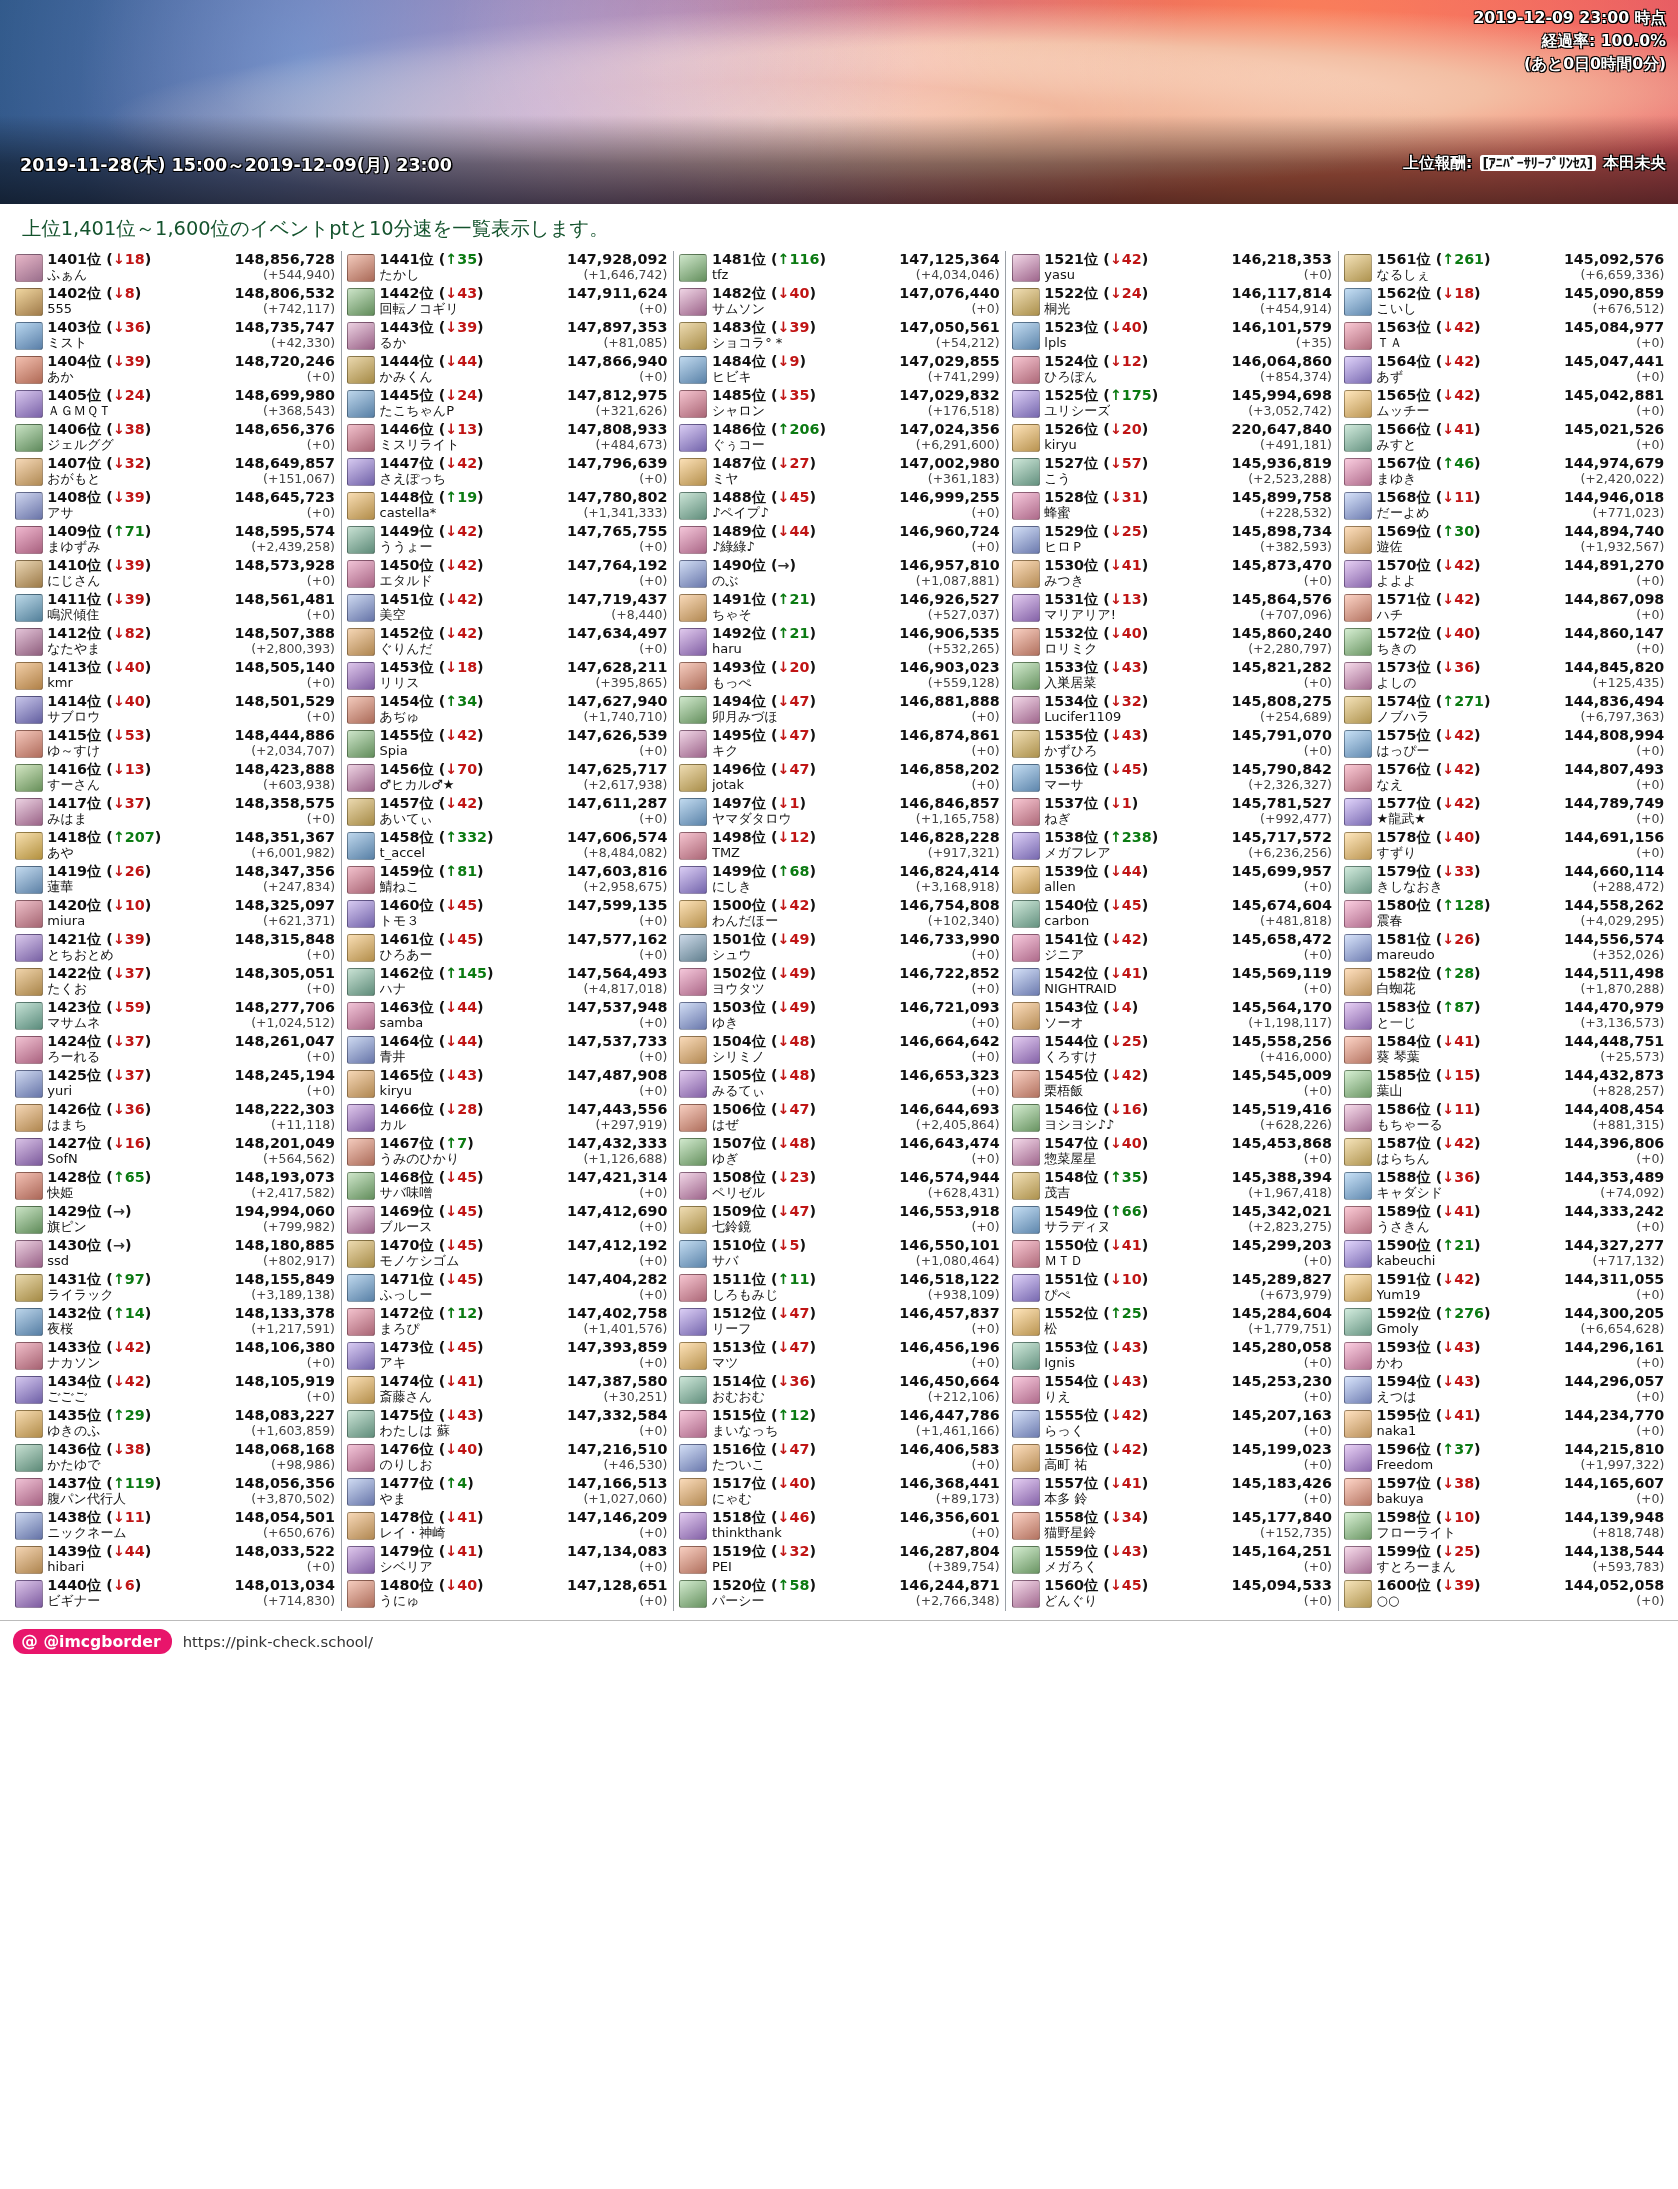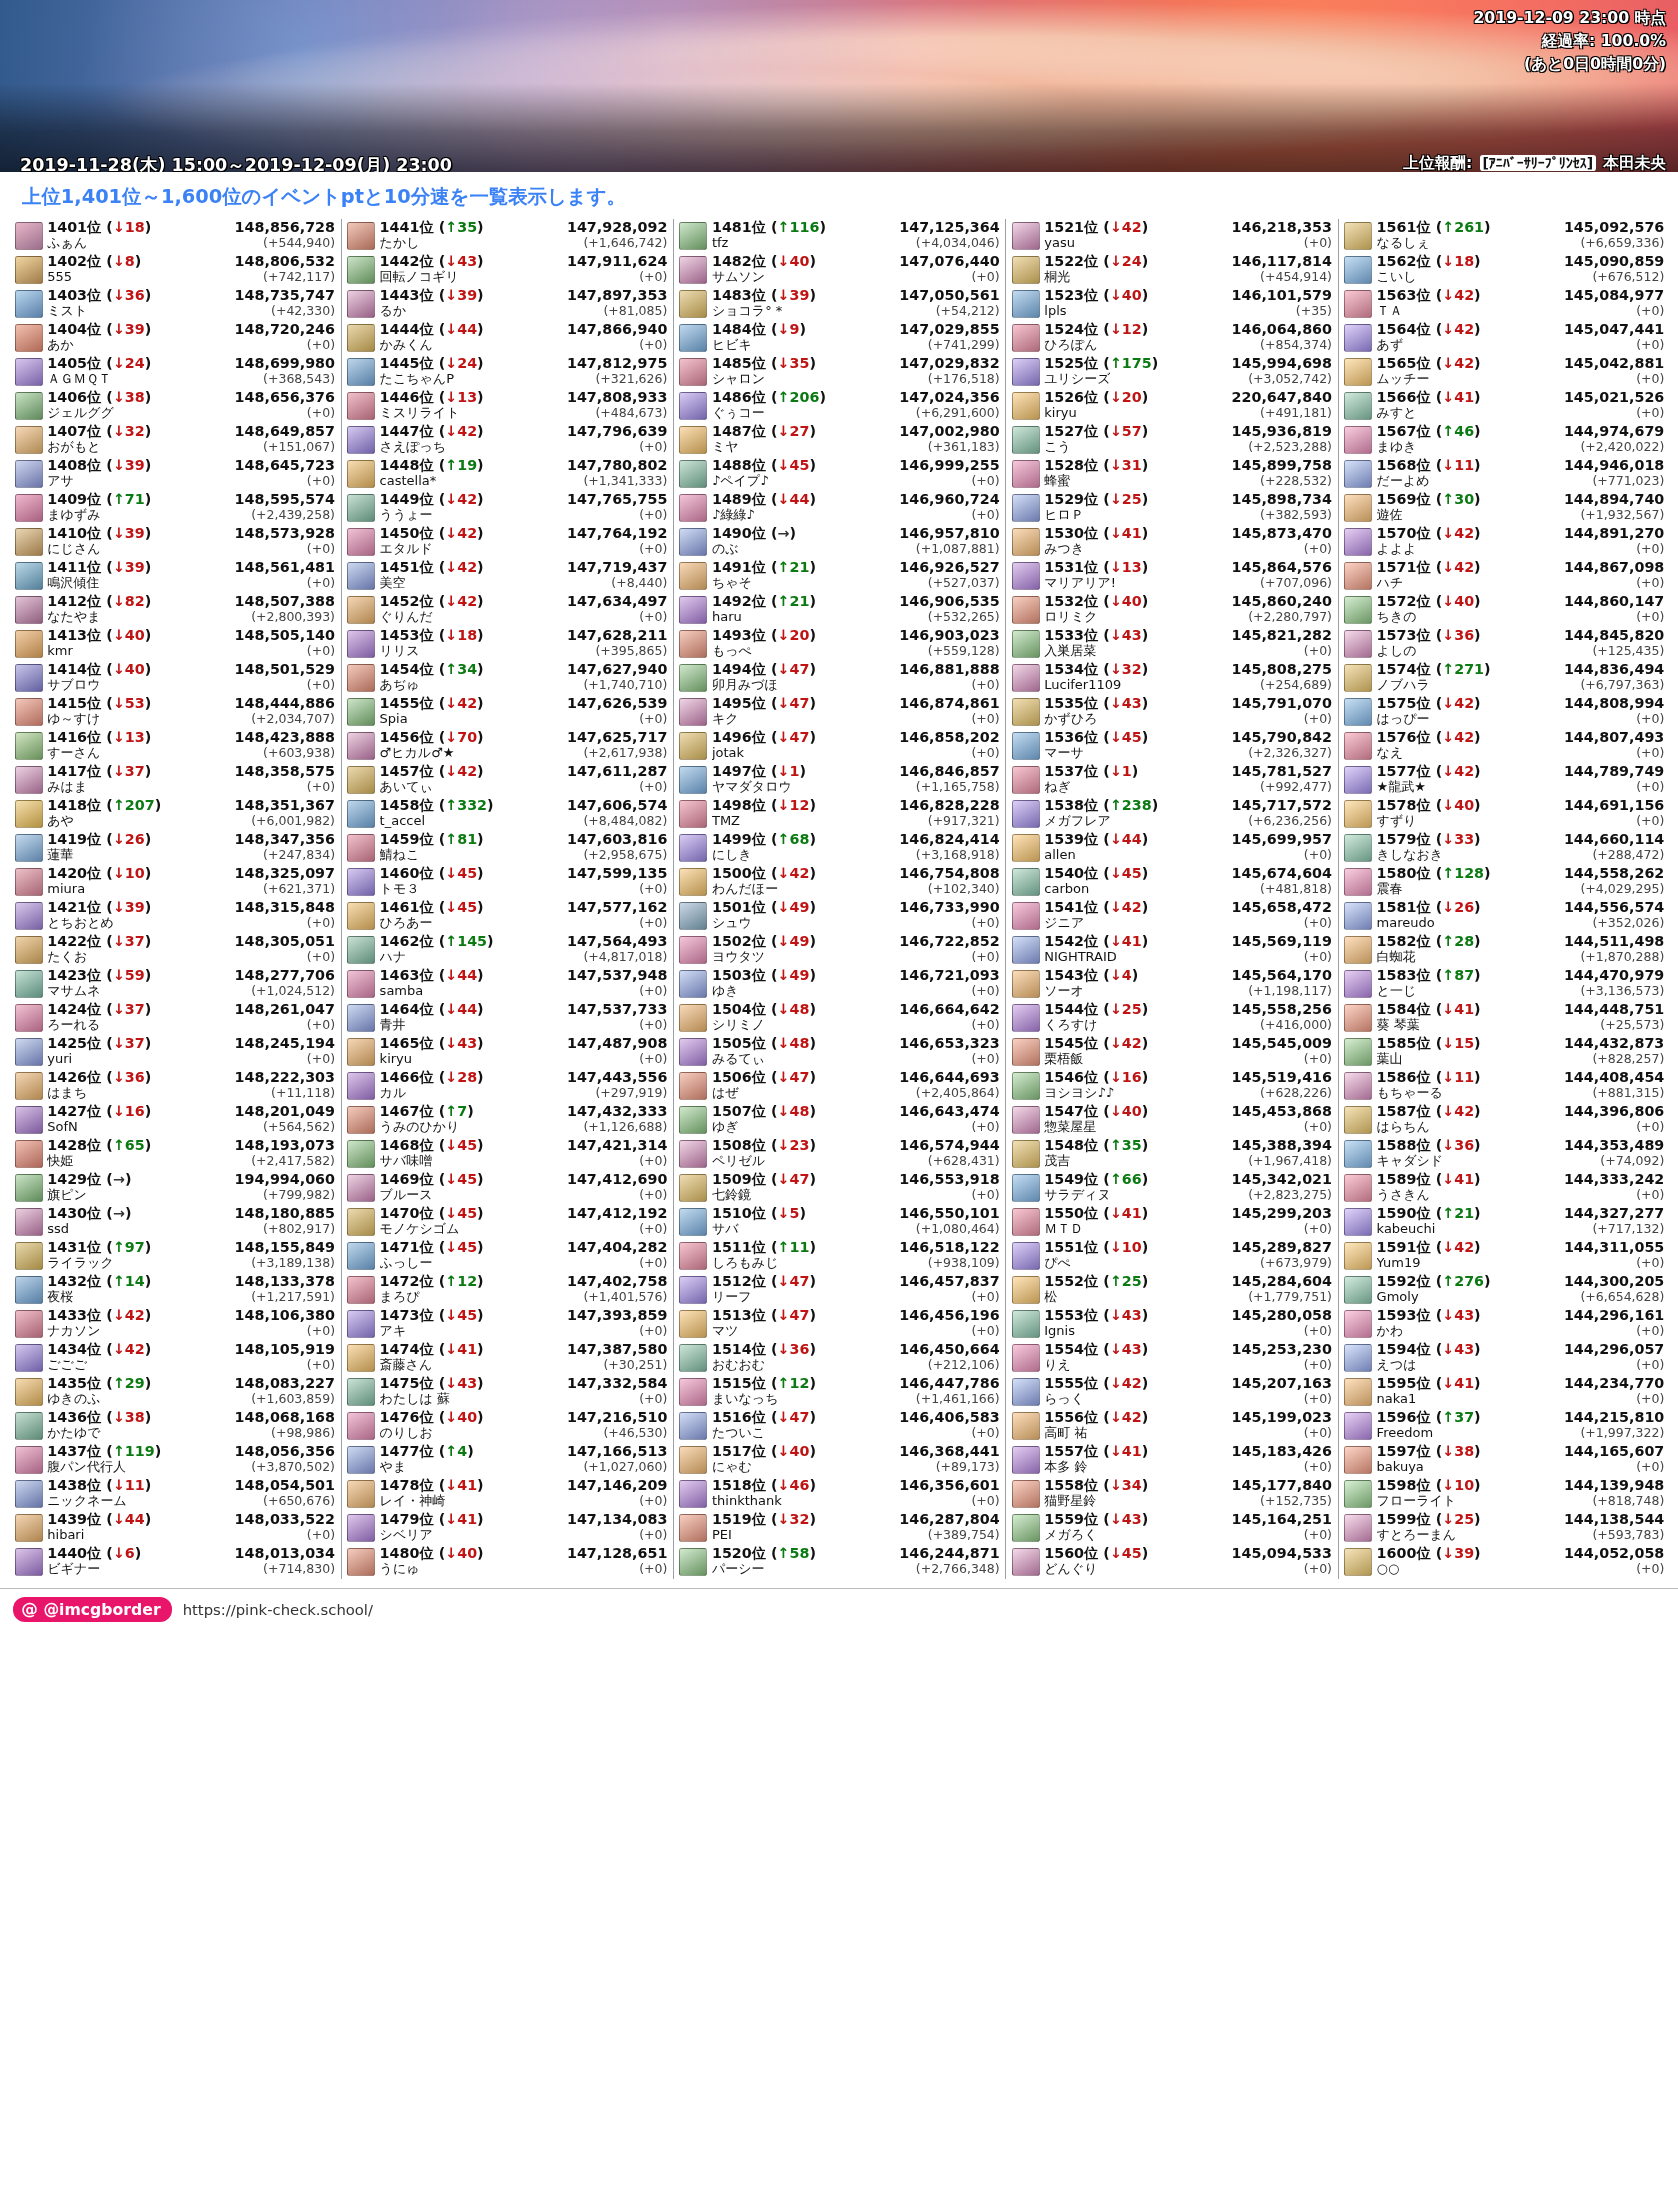--- a/index.html
+++ b/index.html
@@ -8,21 +8,21 @@
     width: 1679px;
     background: #ffffff;
     font-family: "DejaVu Sans", "Liberation Sans", sans-serif;
     color: #111;
   }
   .page { width: 1679px; position: relative; }
 
   
   .banner {
     position: relative;
-    height: 172px;
+    height: 204px;
     overflow: hidden;
     background: #7f1d1d;
   }
   .banner-art {
     position:absolute; inset:0;
     background:
       radial-gradient(circle at 18% 30%, rgba(120,200,255,.55), rgba(40,60,140,0) 45%),
       radial-gradient(circle at 32% 55%, rgba(255,170,210,.65), rgba(255,170,210,0) 40%),
       radial-gradient(ellipse at 46% 60%, #f6c9a8 0%, #f0b093 24%, rgba(240,176,147,0) 52%),
       radial-gradient(ellipse at 62% 45%, #ffe9d8 0%, #f3bfa4 30%, rgba(243,191,164,0) 56%),
@@ -66,22 +66,22 @@
     display:inline-block;
     background:#fff; color:#111; border-radius:2.8px;
     padding:0 2.8px; margin:0 1.8px; font-size:14px;
     text-shadow:none;
   }
 
   
   .desc {
     padding: 11px 0 9.2px 22px;
     font-size: 19.4px;
-    font-weight: bold;
-    color:#3b82f6;
+    font-weight: normal;
+    color:#14532d;
   }
 
   
   .grid {
     display:flex;
     padding: 0 9.2px 5.5px 9.2px;
     gap: 0;
   }
   .col {
     flex: 1 1 0;

